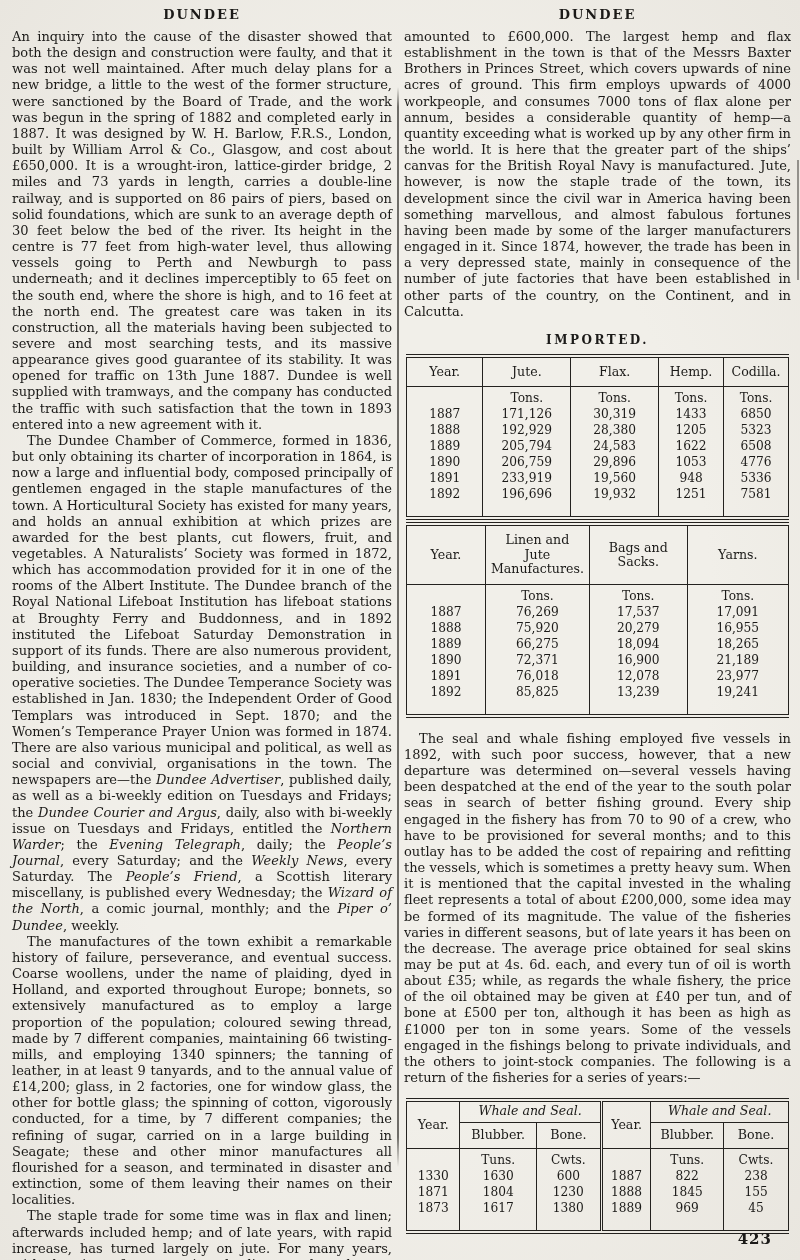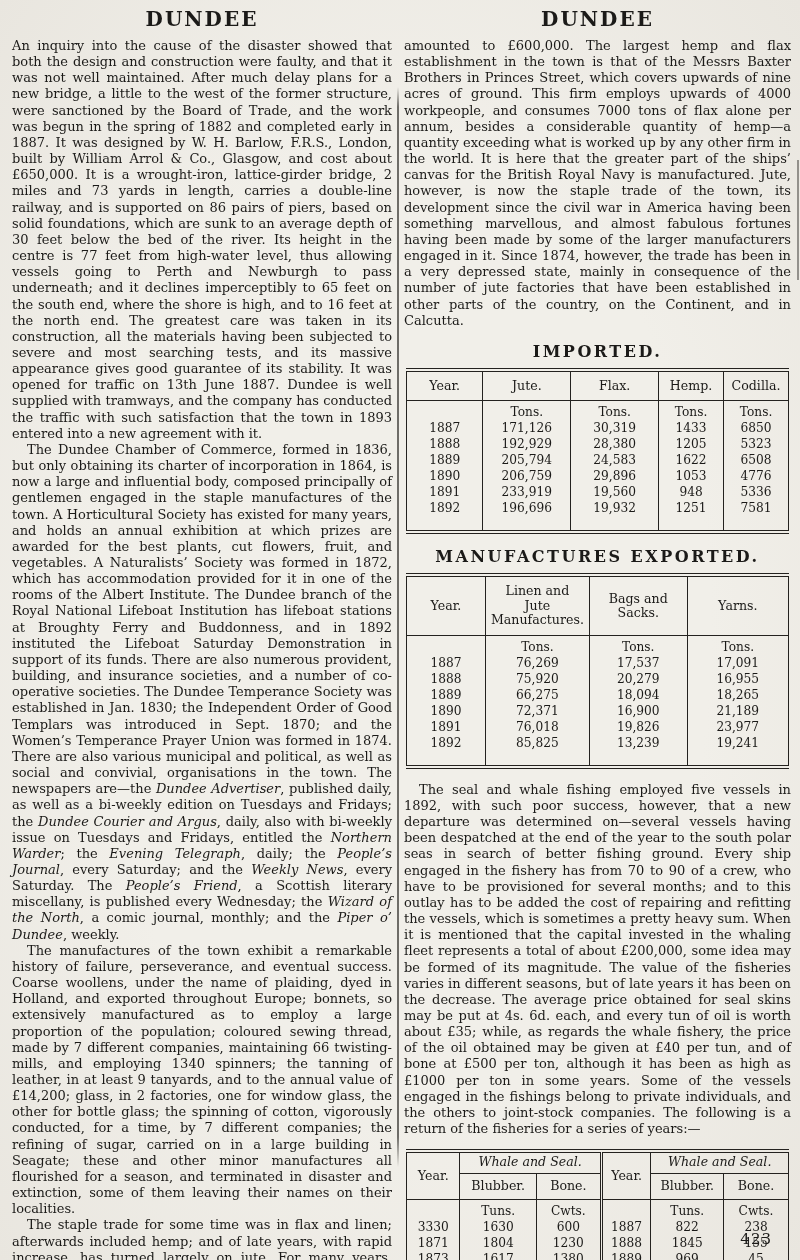--- a/index.html
+++ b/index.html
@@ -20,30 +20,30 @@
     background:linear-gradient(to bottom,
       transparent 0px, transparent 80px,
       rgba(40,38,34,.65) 100px, rgba(40,38,34,.65) 1130px,
       transparent 1160px);
   }
   .edge-line {
     position:absolute; right:1px; top:160px; height:120px; width:2px;
     background:rgba(40,38,34,.45);
   }
   h1.col-header {
-    font-size:20px; font-weight:bold; text-align:center;
+    font-size:13px; font-weight:bold; text-align:center;
     letter-spacing:2px; margin:0 0 7px 0;
   }
   p {
     margin:0; font-size:13px; line-height:16.15px;
     text-align:justify; text-justify:inter-word;
   }
   p.indent { text-indent:15px; }
   .tbl-caption {
-    text-align:center; font-size:16px; font-weight:bold;
+    text-align:center; font-size:12px; font-weight:bold;
     letter-spacing:2.5px; margin:13px 0 7px;
   }
   .tbl-wrap {
     border-top:1px solid #24221f; border-bottom:1px solid #24221f;
     padding:2px 0 2px; margin:2px 2px 0;
   }
   table {
     width:100%; border-collapse:collapse; border:1px solid #24221f;
     font-size:12.2px;
   }
@@ -55,21 +55,21 @@
   th:first-child, td:first-child { border-left:none; }
   td { text-align:center; padding:0 2px; line-height:16px; }
   tbody tr:first-child td { padding-top:3px;margin-left:8px; }
   tbody tr:last-child td  { padding-bottom:14px; }
   #fisheries th.group { padding:2px 2px 3px;font-style:italic; }
   #fisheries th.sub   { padding:5px 2px 6px; }
   #fisheries thead tr.sub-row th { border-left:1px solid #24221f; }
   #fisheries th.dbl, #fisheries td:nth-child(4) { border-left:3px double #24221f; }
   .page-number {
     position:absolute; right:28px; top:1230px;
-    font-size:15px; font-weight:400; letter-spacing:1px;
+    font-size:15px; font-weight:700; letter-spacing:1px;
   }
 </style>
 </head>
 <body>
 
 <div class="page">
 
   <div class="col col-left">
     <h1 class="col-header">DUNDEE</h1>
     <p class="noindent"><span>An inquiry into the cause of the disaster showed that both the design and construction were faulty, and that it was not well maintained.  After much delay plans for a new bridge, a little to the west of the former structure, were sanctioned by the Board of Trade, and the work was begun in the spring of 1882 and completed early in 1887.  It was designed by W. H. Barlow, F.R.S., London, built by William Arrol &amp; Co., Glasgow, and cost about £650,000.  It is a wrought-iron, lattice-girder bridge, 2 miles and 73 yards in length, carries a double-line railway, and is supported on 86 pairs of piers, based on solid foundations, which are sunk to an average depth of 30 feet below the bed of the river.  Its height in the centre is 77 feet from high-water level, thus allowing vessels going to Perth and Newburgh to pass underneath; and it declines imperceptibly to 65 feet on the south end, where the shore is high, and to 16 feet at the north end.  The greatest care was taken in its construction, all the materials having been subjected to severe and most searching tests, and its massive appearance gives good guarantee of its stability.  It was opened for traffic on 13th June 1887. Dundee is well supplied with tramways, and the company has conducted the traffic with such satisfaction that the town in 1893 entered into a new agreement with it.</span></p>
@@ -150,21 +150,20 @@
               <td>1892</td>
               <td>196,696</td>
               <td>19,932</td>
               <td>1251</td>
               <td>7581</td>
             </tr>
           </tbody>
       </table>
     </div>
 
-    <div class="tbl-caption">MANUFACTURES EXPORTED.</div>
     <div class="tbl-wrap">
       <table id="exported">
         <colgroup>
             <col style="width:21%">
             <col style="width:26%">
             <col style="width:26%">
             <col style="width:27%">
           </colgroup>
         <thead>
           <tr>
@@ -201,21 +200,21 @@
             </tr>
             <tr>
               <td>1890</td>
               <td>72,371</td>
               <td>16,900</td>
               <td>21,189</td>
             </tr>
             <tr>
               <td>1891</td>
               <td>76,018</td>
-              <td>19,826</td>
+              <td>12,078</td>
               <td>23,977</td>
             </tr>
             <tr>
               <td>1892</td>
               <td>85,825</td>
               <td>13,239</td>
               <td>19,241</td>
             </tr>
           </tbody>
       </table>
@@ -250,21 +249,21 @@
         <tbody>
             <tr>
               <td></td>
               <td>Tuns.</td>
               <td>Cwts.</td>
               <td></td>
               <td>Tuns.</td>
               <td>Cwts.</td>
             </tr>
             <tr>
-              <td>3330</td>
+              <td>1330</td>
               <td>1630</td>
               <td>600</td>
               <td>1887</td>
               <td>822</td>
               <td>238</td>
             </tr>
             <tr>
               <td>1871</td>
               <td>1804</td>
               <td>1230</td>

